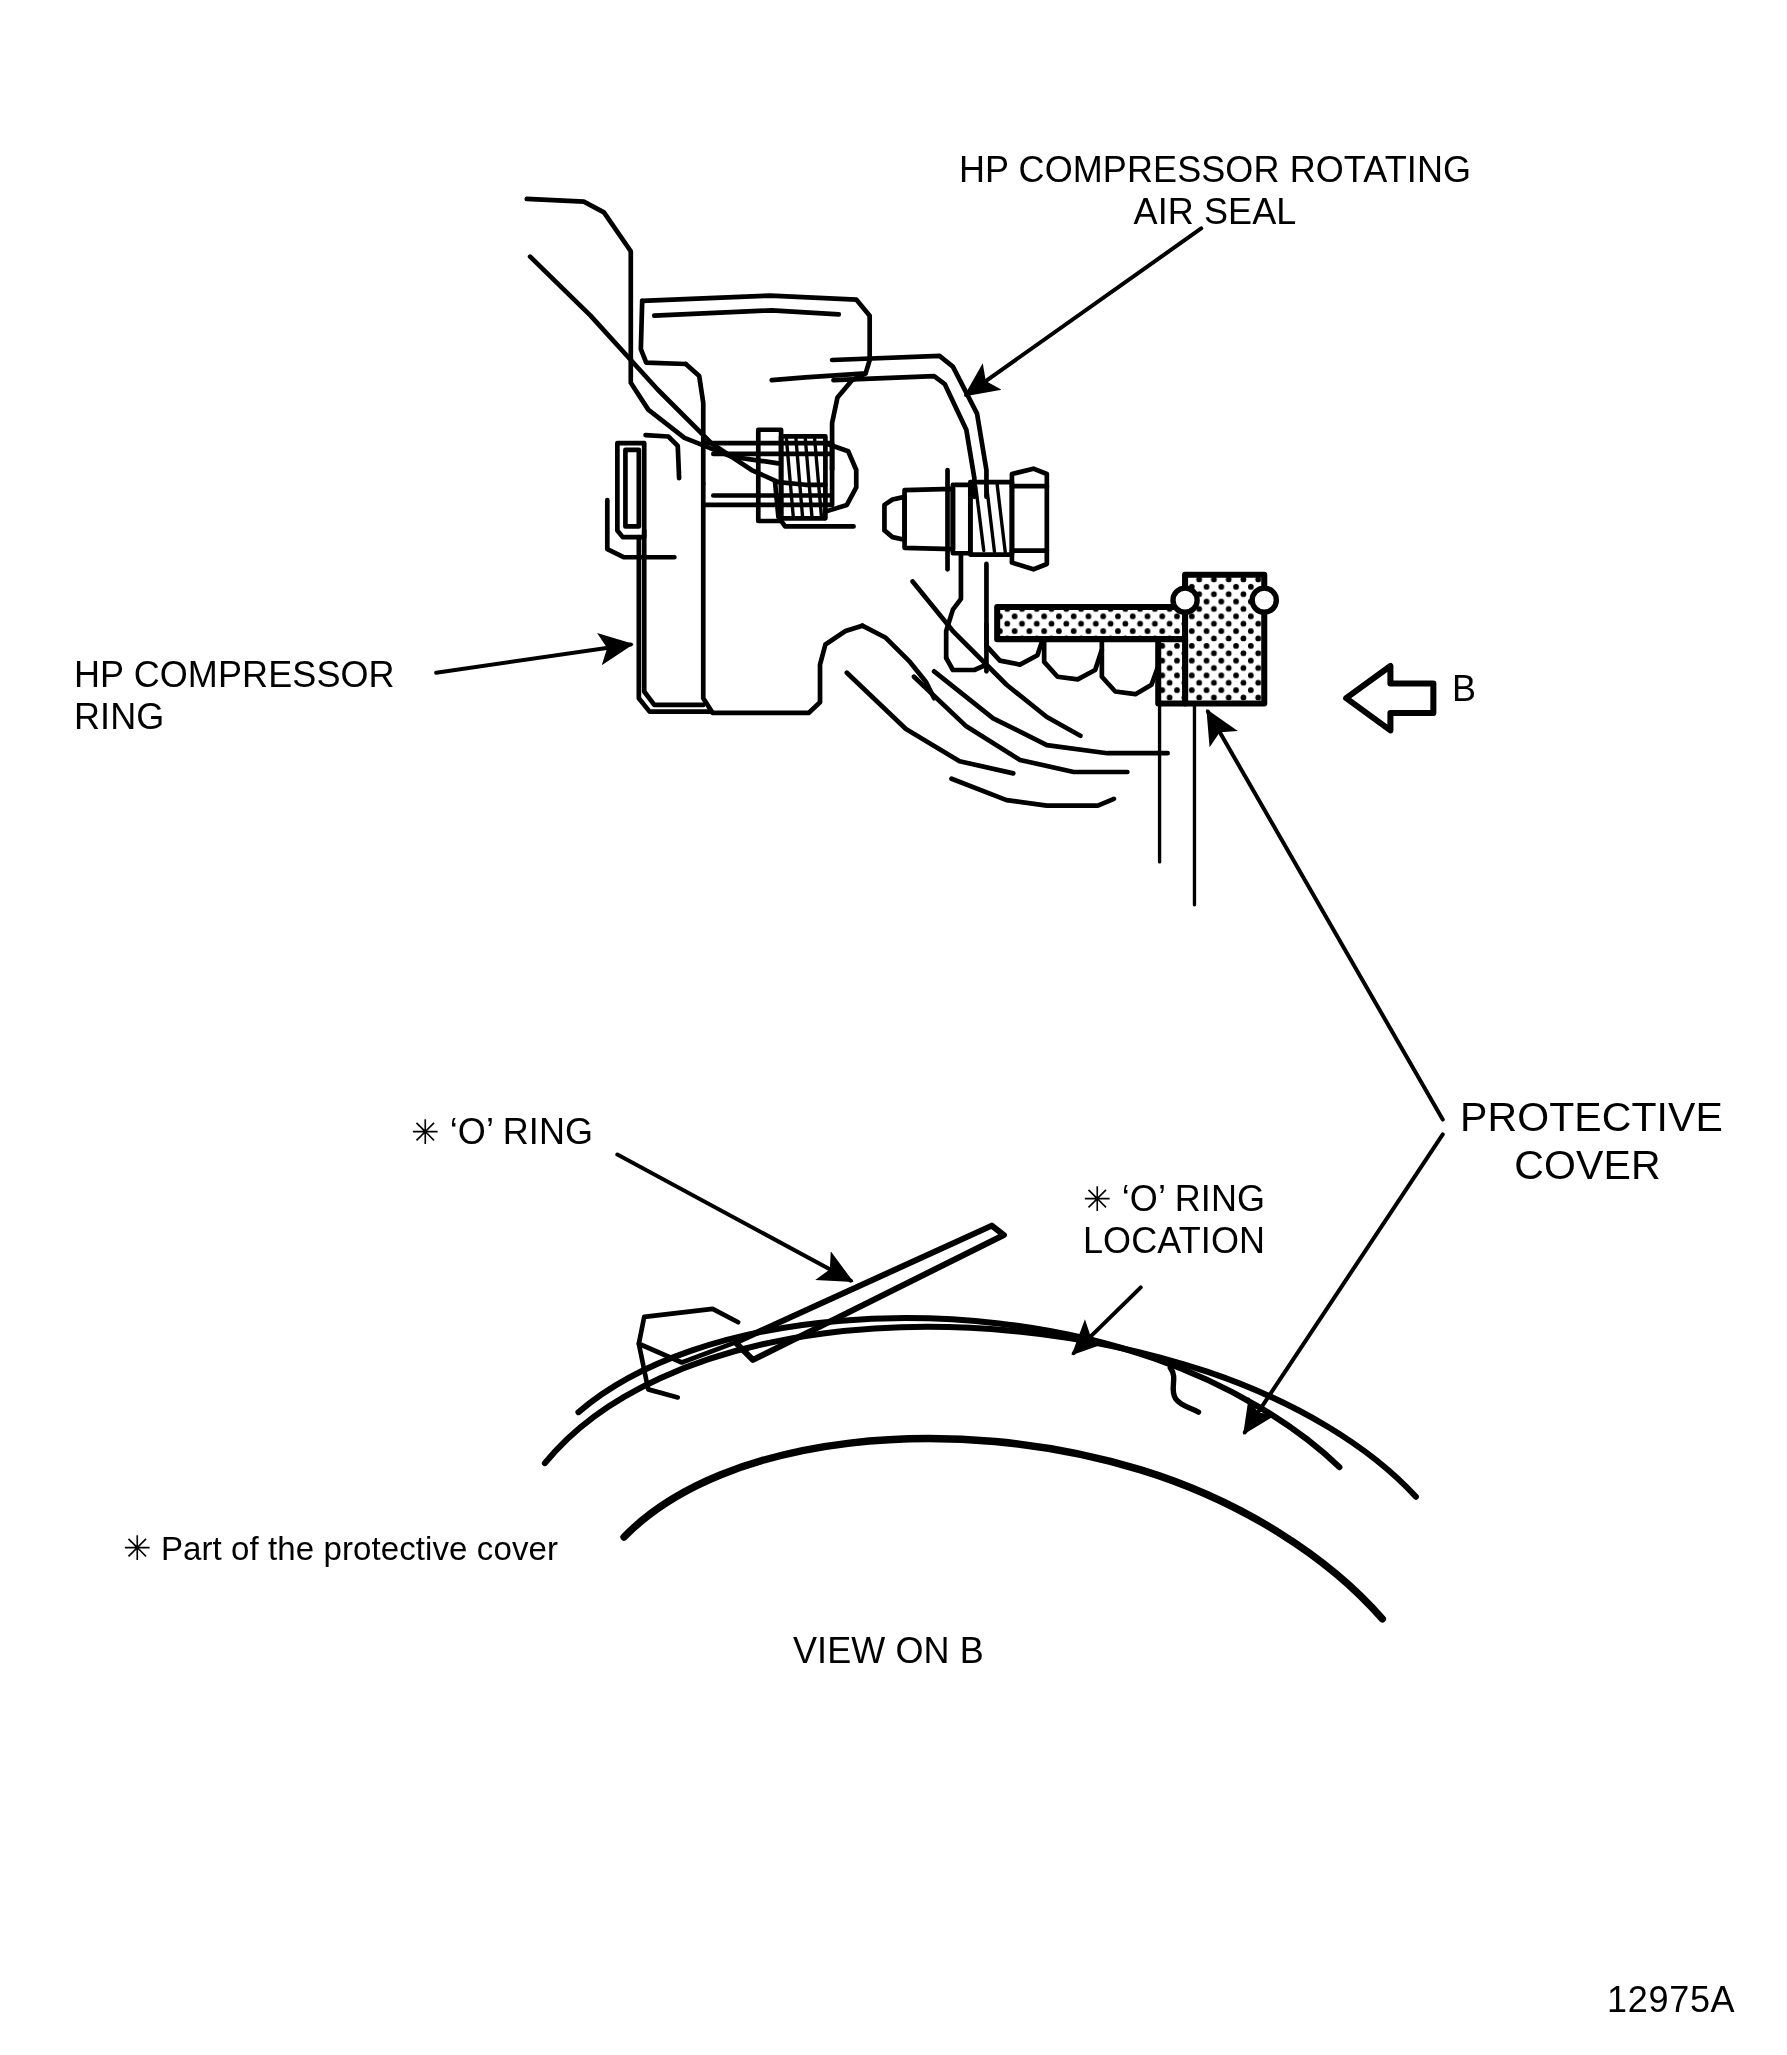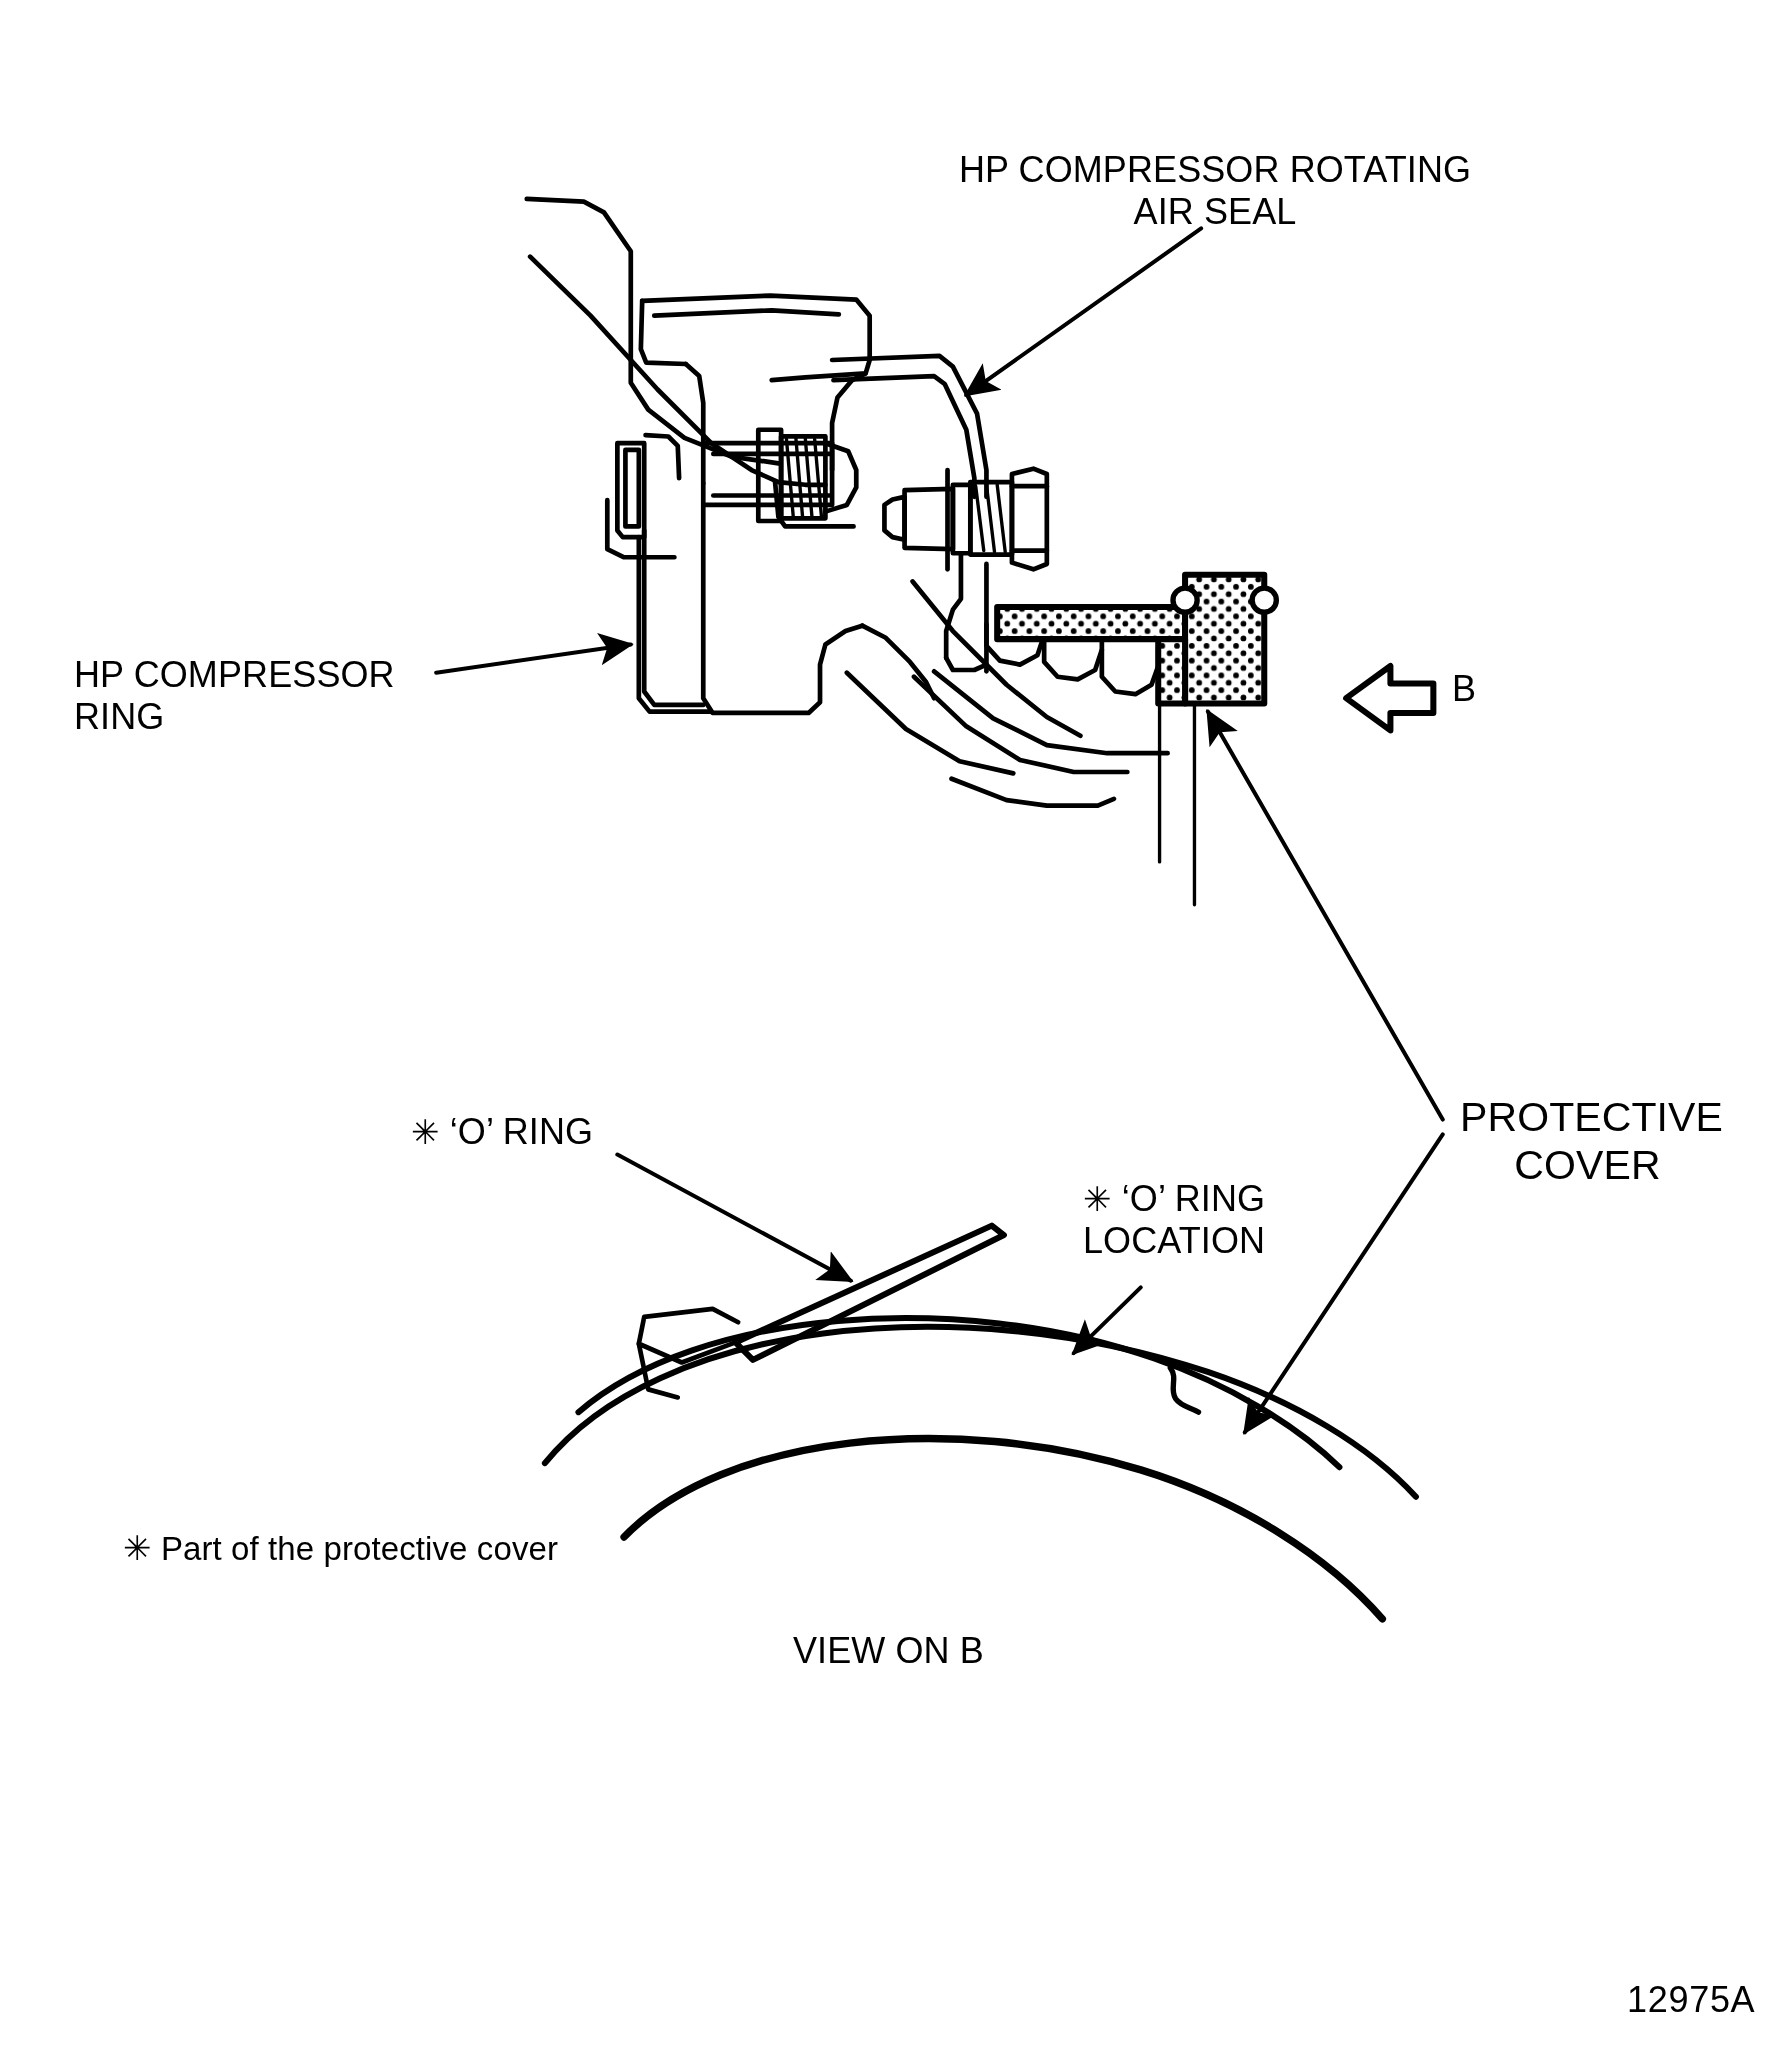--- a/index.html
+++ b/index.html
@@ -79,21 +79,20 @@
     font-size: 33px;
   }
   #label-view-on-b {
     left: 793px; top: 1630px;
     font-size: 36px;
   }
   #label-figure-id {
     left: 1607px; top: 1979px;
     font-size: 36px;
     letter-spacing: 0.7px;
-    margin-left: 20px;
   }
   .star {
     font-size: 34px;
     line-height: 1;
   }
 </style>
 </head>
 <body>
 
 <div id="sheet">

